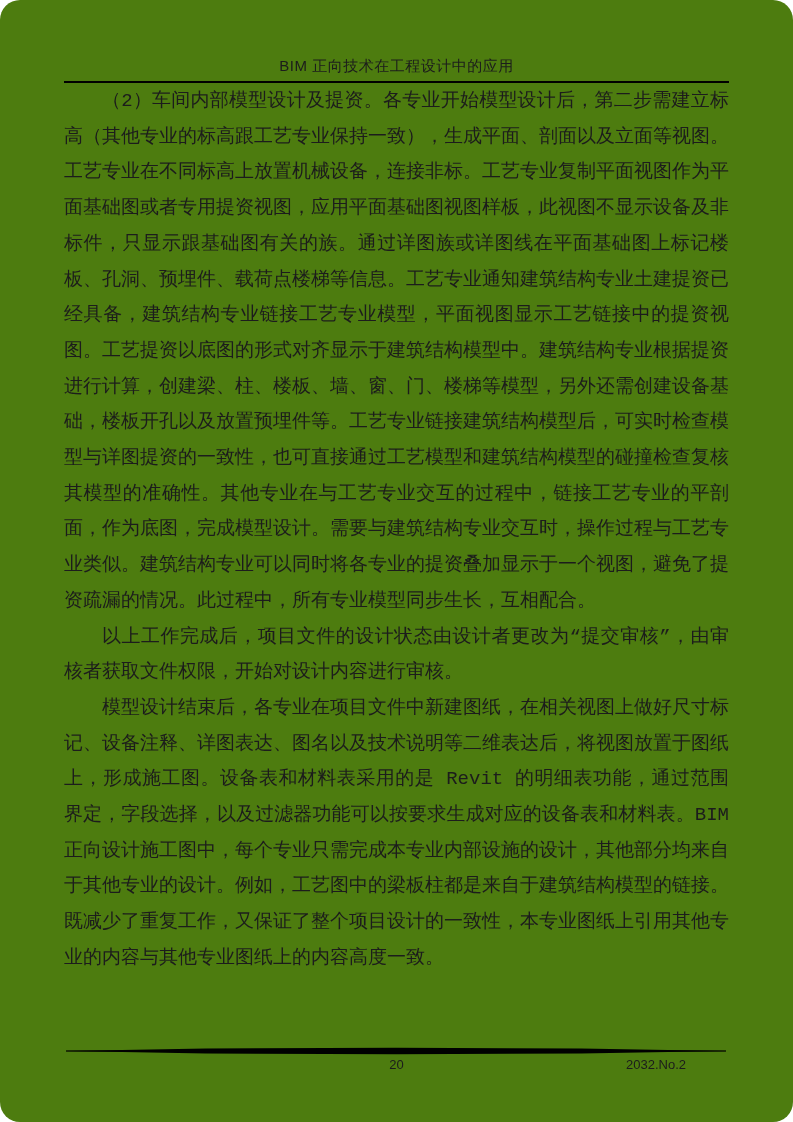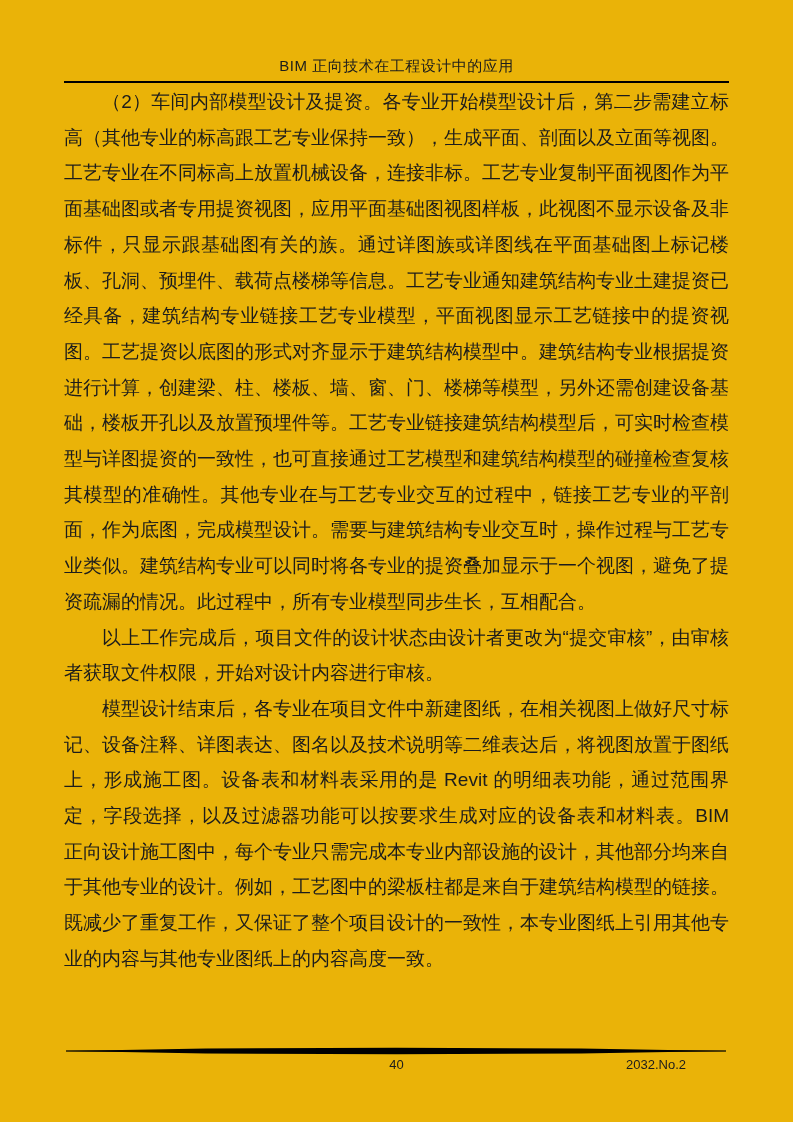--- a/index.html
+++ b/index.html
@@ -4,24 +4,25 @@
 <style>
   html, body {
     margin: 0;
     padding: 0;
     background: #ffffff;
   }
   .page {
     position: relative;
     width: 793px;
     height: 1122px;
-    background: #eab308;
+    background: #4d7c0f;
     overflow: hidden;
     font-family: "Liberation Sans", sans-serif;
     color: #1c1c1c;
+    border-radius: 20px;
   }
   .running-header {
     position: absolute;
     left: 64px;
     top: 0;
     width: 665px;
     box-sizing: border-box;
     padding-top: 57px;
     padding-bottom: 5px;
     text-align: center;
@@ -31,20 +32,21 @@
   }
   .doc-body {
     position: absolute;
     left: 64px;
     top: 84px;
     width: 665px;
     font-size: 19px;
     line-height: 35.7px;
     text-align: justify;
     text-justify: inter-character;
+    font-family: Liberation Mono, monospace;
   }
   .doc-body p {
     margin: 0;
     padding: 0;
     text-indent: 2em;
     word-break: break-all;
   }
   .footer-rule {
     position: absolute;
     left: 66px;
@@ -80,16 +82,16 @@
     <p>（2）车间内部模型设计及提资。各专业开始模型设计后，第二步需建立标高（其他专业的标高跟工艺专业保持一致），生成平面、剖面以及立面等视图。工艺专业在不同标高上放置机械设备，连接非标。工艺专业复制平面视图作为平面基础图或者专用提资视图，应用平面基础图视图样板，此视图不显示设备及非标件，只显示跟基础图有关的族。通过详图族或详图线在平面基础图上标记楼板、孔洞、预埋件、载荷点楼梯等信息。工艺专业通知建筑结构专业土建提资已经具备，建筑结构专业链接工艺专业模型，平面视图显示工艺链接中的提资视图。工艺提资以底图的形式对齐显示于建筑结构模型中。建筑结构专业根据提资进行计算，创建梁、柱、楼板、墙、窗、门、楼梯等模型，另外还需创建设备基础，楼板开孔以及放置预埋件等。工艺专业链接建筑结构模型后，可实时检查模型与详图提资的一致性，也可直接通过工艺模型和建筑结构模型的碰撞检查复核其模型的准确性。其他专业在与工艺专业交互的过程中，链接工艺专业的平剖面，作为底图，完成模型设计。需要与建筑结构专业交互时，操作过程与工艺专业类似。建筑结构专业可以同时将各专业的提资叠加显示于一个视图，避免了提资疏漏的情况。此过程中，所有专业模型同步生长，互相配合。</p>
     <p>以上工作完成后，项目文件的设计状态由设计者更改为“提交审核”，由审核者获取文件权限，开始对设计内容进行审核。</p>
     <p>模型设计结束后，各专业在项目文件中新建图纸，在相关视图上做好尺寸标记、设备注释、详图表达、图名以及技术说明等二维表达后，将视图放置于图纸上，形成施工图。设备表和材料表采用的是 Revit 的明细表功能，通过范围界定，字段选择，以及过滤器功能可以按要求生成对应的设备表和材料表。BIM 正向设计施工图中，每个专业只需完成本专业内部设施的设计，其他部分均来自于其他专业的设计。例如，工艺图中的梁板柱都是来自于建筑结构模型的链接。既减少了重复工作，又保证了整个项目设计的一致性，本专业图纸上引用其他专业的内容与其他专业图纸上的内容高度一致。</p>
   </div>
 
   <svg class="footer-rule" viewBox="0 0 660 8" preserveAspectRatio="none" aria-hidden="true">
     <rect x="0" y="3.4" width="660" height="1.2" fill="#000000"></rect>
     <polygon points="0,4 140,1.6 330,0.7 515,1.6 660,4 515,6.4 330,7.3 140,6.4" fill="#000000"></polygon>
   </svg>
 
-  <div class="footer-page-number">40</div>
+  <div class="footer-page-number">20</div>
   <div class="footer-issue">2032.No.2</div>
 
 </div>
 
 </body></html>

